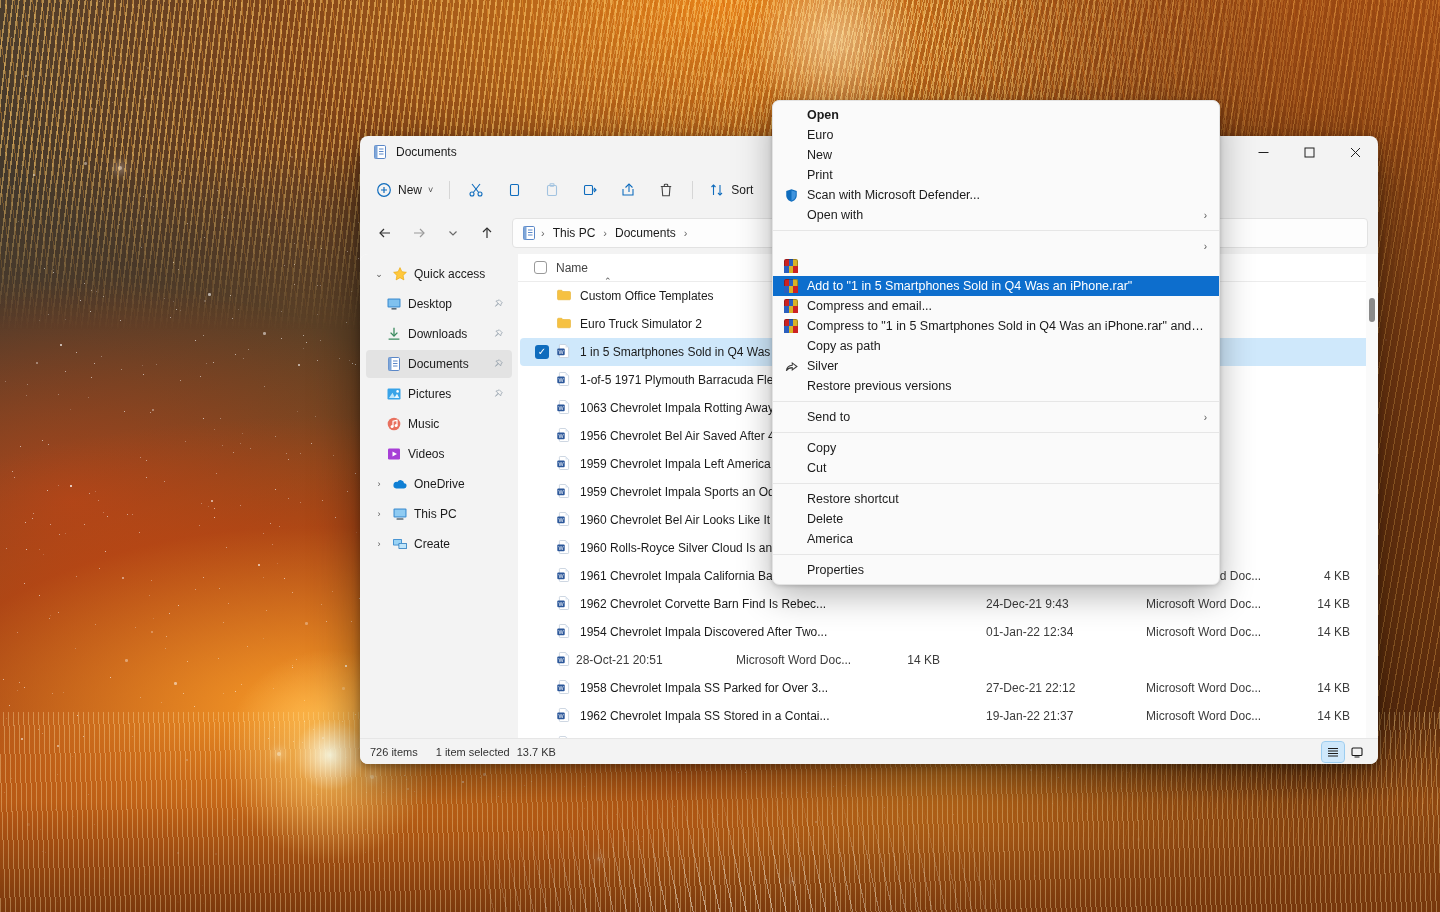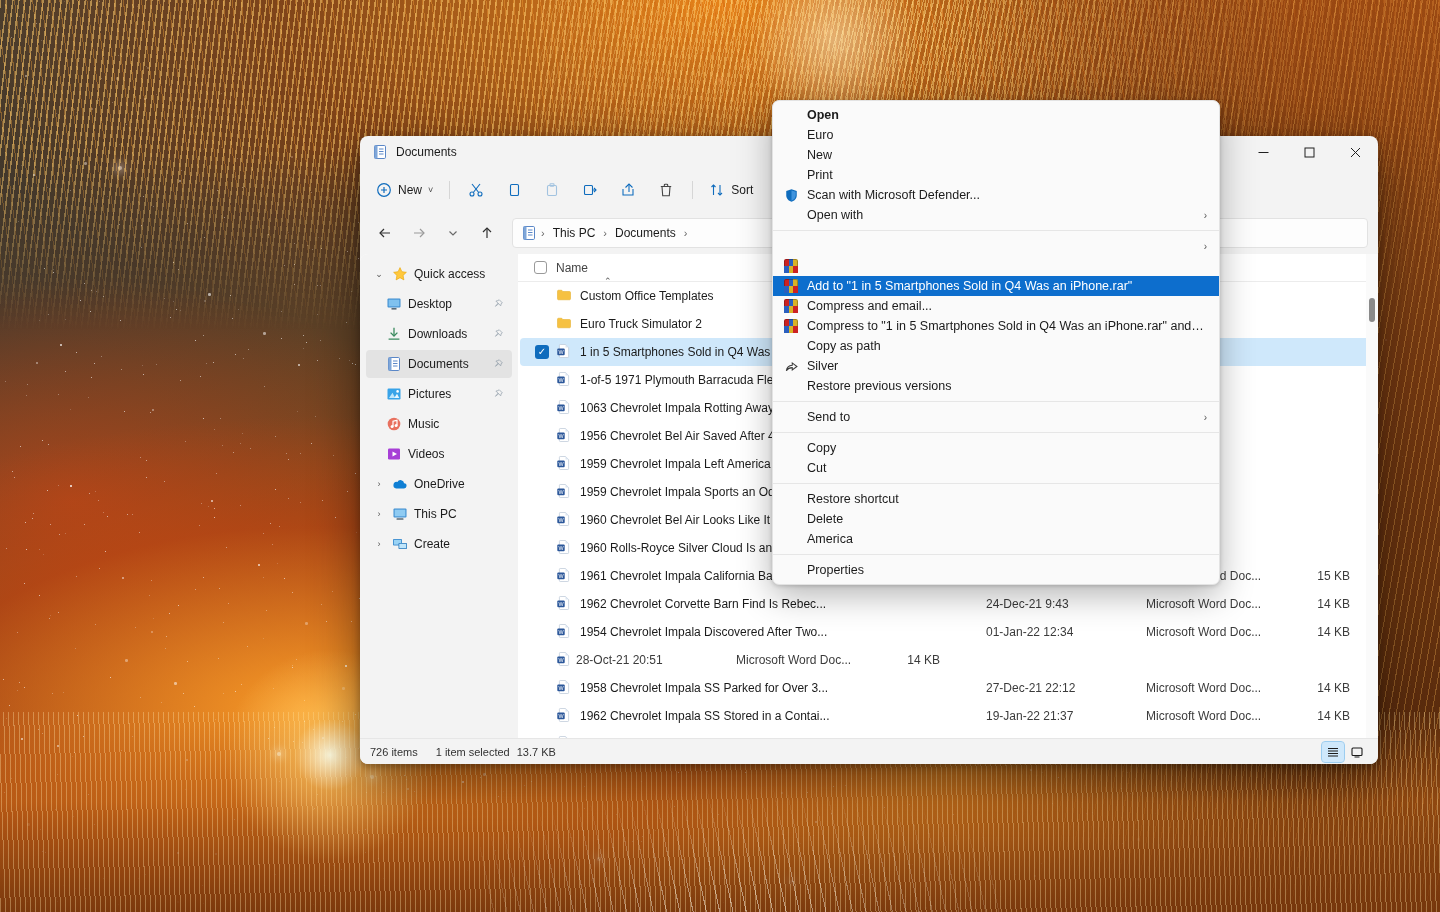--- a/index.html
+++ b/index.html
@@ -2010,21 +2010,21 @@
             <div class="r-check"></div>
             <div class="r-icon"><svg viewBox="0 0 16 16" width="16" height="16">
                 <path d="M9.5 1.5H4.2a.8.8 0 0 0-.8.8v11.4a.8.8 0 0 0 .8.8h7.6a.8.8 0 0 0 .8-.8V4.5z" fill="#fff" stroke="#b9c6d6" stroke-width=".7"></path>
                 <path d="M9.5 1.5 12.6 4.5H9.5z" fill="#dce6f1"></path>
                 <rect x="1.3" y="5.6" width="7.4" height="6.6" rx="1" fill="#2b579a"></rect>
                 <text x="5" y="10.6" font-size="5.4" fill="#fff" text-anchor="middle" font-family="Liberation Sans">W</text>
               </svg></div>
             <div class="r-name">1961 Chevrolet Impala California Barn Find ...</div>
             <div class="r-date">21-Dec-21 21:32</div>
             <div class="r-type">Microsoft Word Doc...</div>
-            <div class="r-size">15 KB</div>
+            <div class="r-size">4 KB</div>
           </div>
           <div class="row">
             <div class="r-check"></div>
             <div class="r-icon"><svg viewBox="0 0 16 16" width="16" height="16">
                 <path d="M9.5 1.5H4.2a.8.8 0 0 0-.8.8v11.4a.8.8 0 0 0 .8.8h7.6a.8.8 0 0 0 .8-.8V4.5z" fill="#fff" stroke="#b9c6d6" stroke-width=".7"></path>
                 <path d="M9.5 1.5 12.6 4.5H9.5z" fill="#dce6f1"></path>
                 <rect x="1.3" y="5.6" width="7.4" height="6.6" rx="1" fill="#2b579a"></rect>
                 <text x="5" y="10.6" font-size="5.4" fill="#fff" text-anchor="middle" font-family="Liberation Sans">W</text>
               </svg></div>
             <div class="r-name">1962 Chevrolet Corvette Barn Find Is Rebec...</div>

